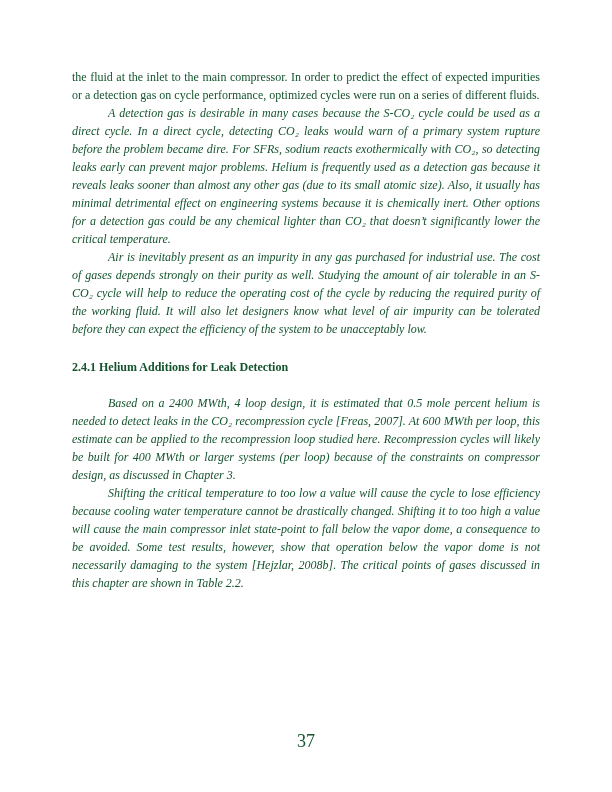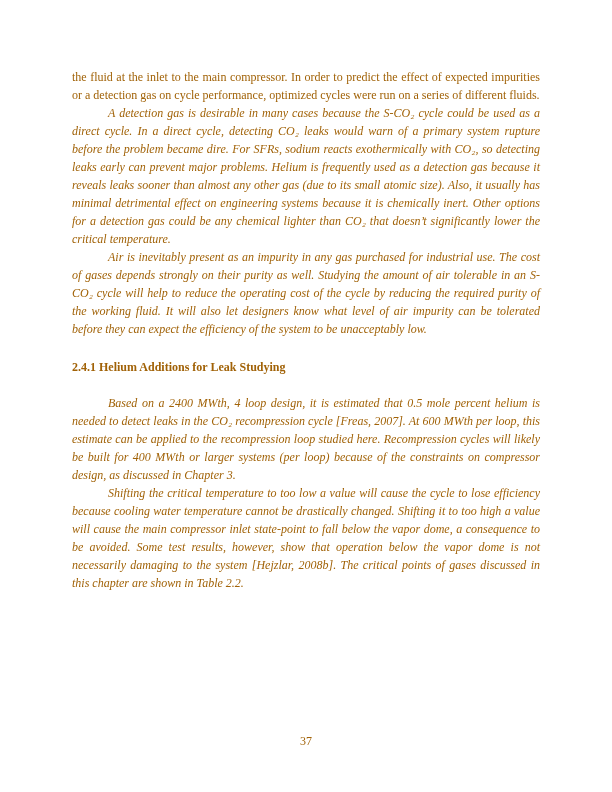--- a/index.html
+++ b/index.html
@@ -10,21 +10,21 @@
   .page {
     position: relative;
     width: 612px;
     height: 792px;
     box-sizing: border-box;
     background: #ffffff;
     padding: 68px 72px 0 72px;
     font-family: "Liberation Serif", "DejaVu Serif", serif;
     font-size: 12px;
     line-height: 18px;
-    color: #a16207;
+    color: #14532d;
     overflow: hidden;
   }
   .para {
     margin: 0;
     text-align: justify;
   }
   .para.indent {
     text-indent: 36px;
     font-style: italic;
   }
@@ -33,35 +33,35 @@
     font-weight: bold;
     margin: 20px 0 18px 0;
     text-align: left;
   }
   .page-number {
     position: absolute;
     bottom: 42px;
     left: 0;
     right: 0;
     text-align: center;
-    font-size: 12px;
+    font-size: 18px;
   }
 </style>
 </head>
 <body>
 
 <div class="page">
 
   <p class="para">the fluid at the inlet to the main compressor.  In order to predict the effect of expected impurities or a detection gas on cycle performance, optimized cycles were run on a series of different fluids.</p>
 
   <p class="para indent">A detection gas is desirable in many cases because the S-CO₂ cycle could be used as a direct cycle.  In a direct cycle, detecting CO₂ leaks would warn of a primary system rupture before the problem became dire. For SFRs, sodium reacts exothermically with CO₂, so detecting leaks early can prevent major problems.  Helium is frequently used as a detection gas because it reveals leaks sooner than almost any other gas (due to its small atomic size).  Also, it usually has minimal detrimental effect on engineering systems because it is chemically inert.  Other options for a detection gas could be any chemical lighter than CO₂ that doesn’t significantly lower the critical temperature.</p>
 
   <p class="para indent">Air is inevitably present as an impurity in any gas purchased for industrial use.  The cost of gases depends strongly on their purity as well.  Studying the amount of air tolerable in an S-CO₂ cycle will help to reduce the operating cost of the cycle by reducing the required purity of the working fluid.  It will also let designers know what level of air impurity can be tolerated before they can expect the efficiency of the system to be unacceptably low.</p>
 
-  <h2 class="section-heading">2.4.1 Helium Additions for Leak Studying</h2>
+  <h2 class="section-heading">2.4.1 Helium Additions for Leak Detection</h2>
 
   <p class="para indent">Based on a 2400 MWth, 4 loop design, it is estimated that 0.5 mole percent helium is needed to detect leaks in the CO₂ recompression cycle [Freas, 2007].  At 600 MWth per loop, this estimate can be applied to the recompression loop studied here.  Recompression cycles will likely be built for 400 MWth or larger systems (per loop) because of the constraints on compressor design, as discussed in Chapter 3.</p>
 
   <p class="para indent">Shifting the critical temperature to too low a value will cause the cycle to lose efficiency because cooling water temperature cannot be drastically changed.  Shifting it to too high a value will cause the main compressor inlet state-point to fall below the vapor dome, a consequence to be avoided.  Some test results, however, show that operation below the vapor dome is not necessarily damaging to the system [Hejzlar, 2008b].  The critical points of gases discussed in this chapter are shown in Table 2.2.</p>
 
   <div class="page-number">37</div>
 
 </div>
 
 </body></html>

